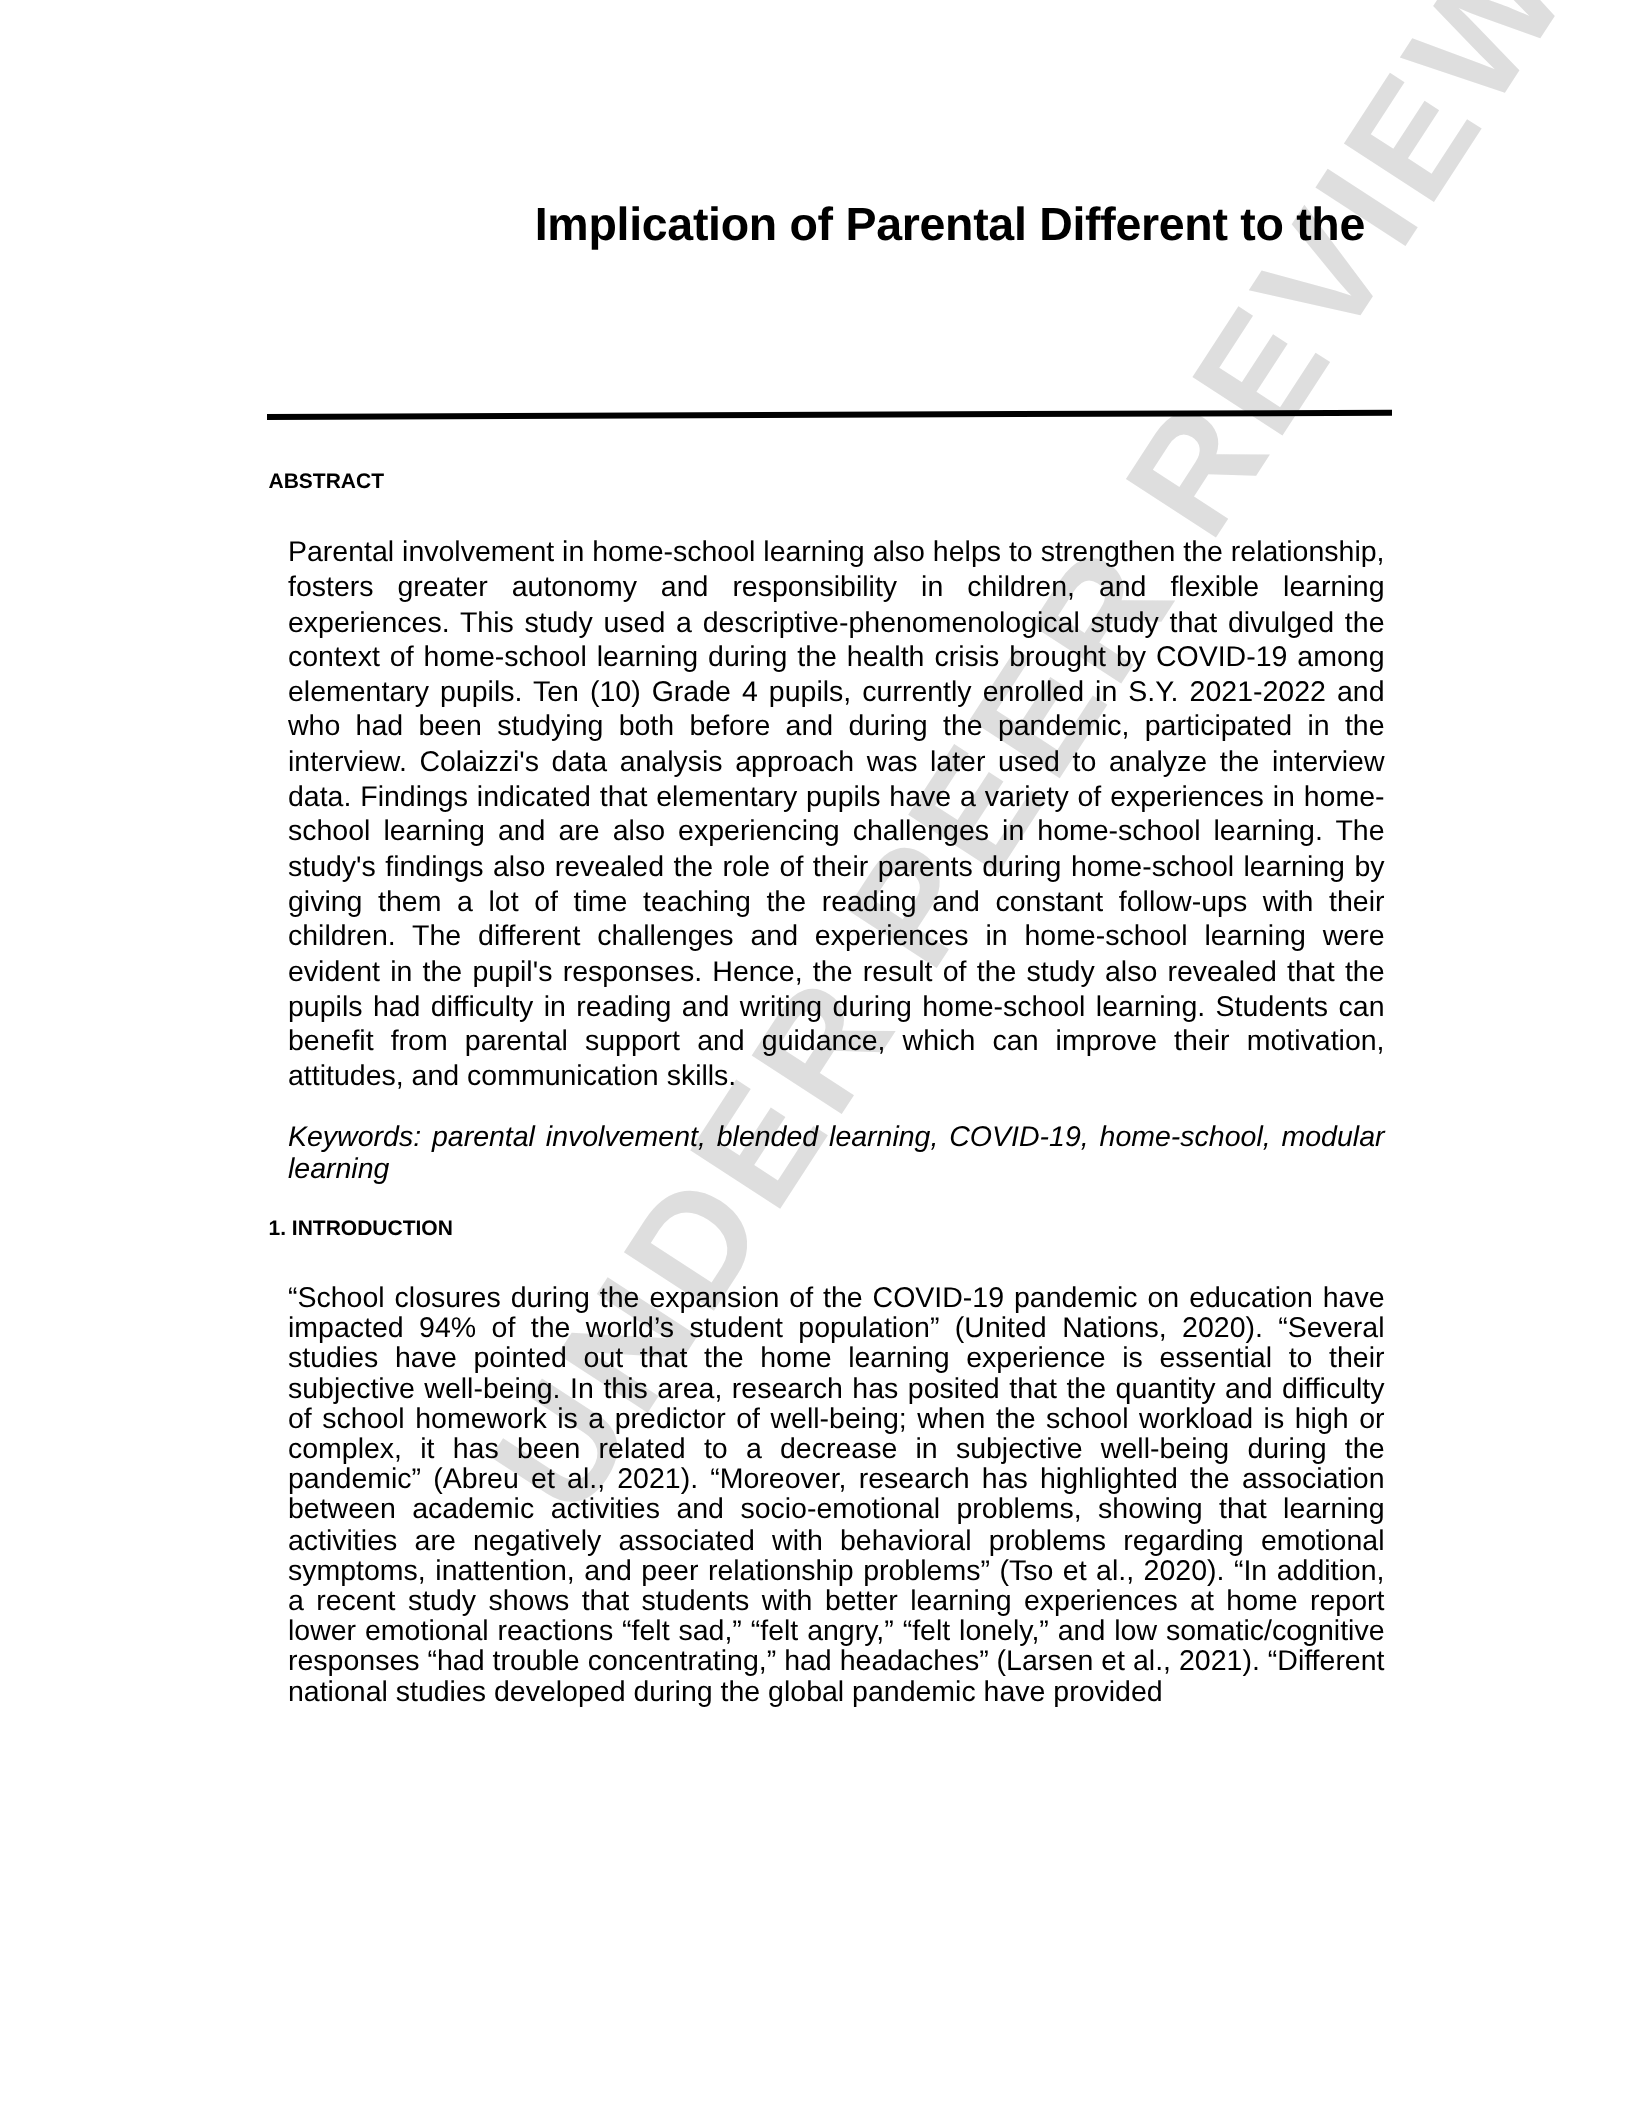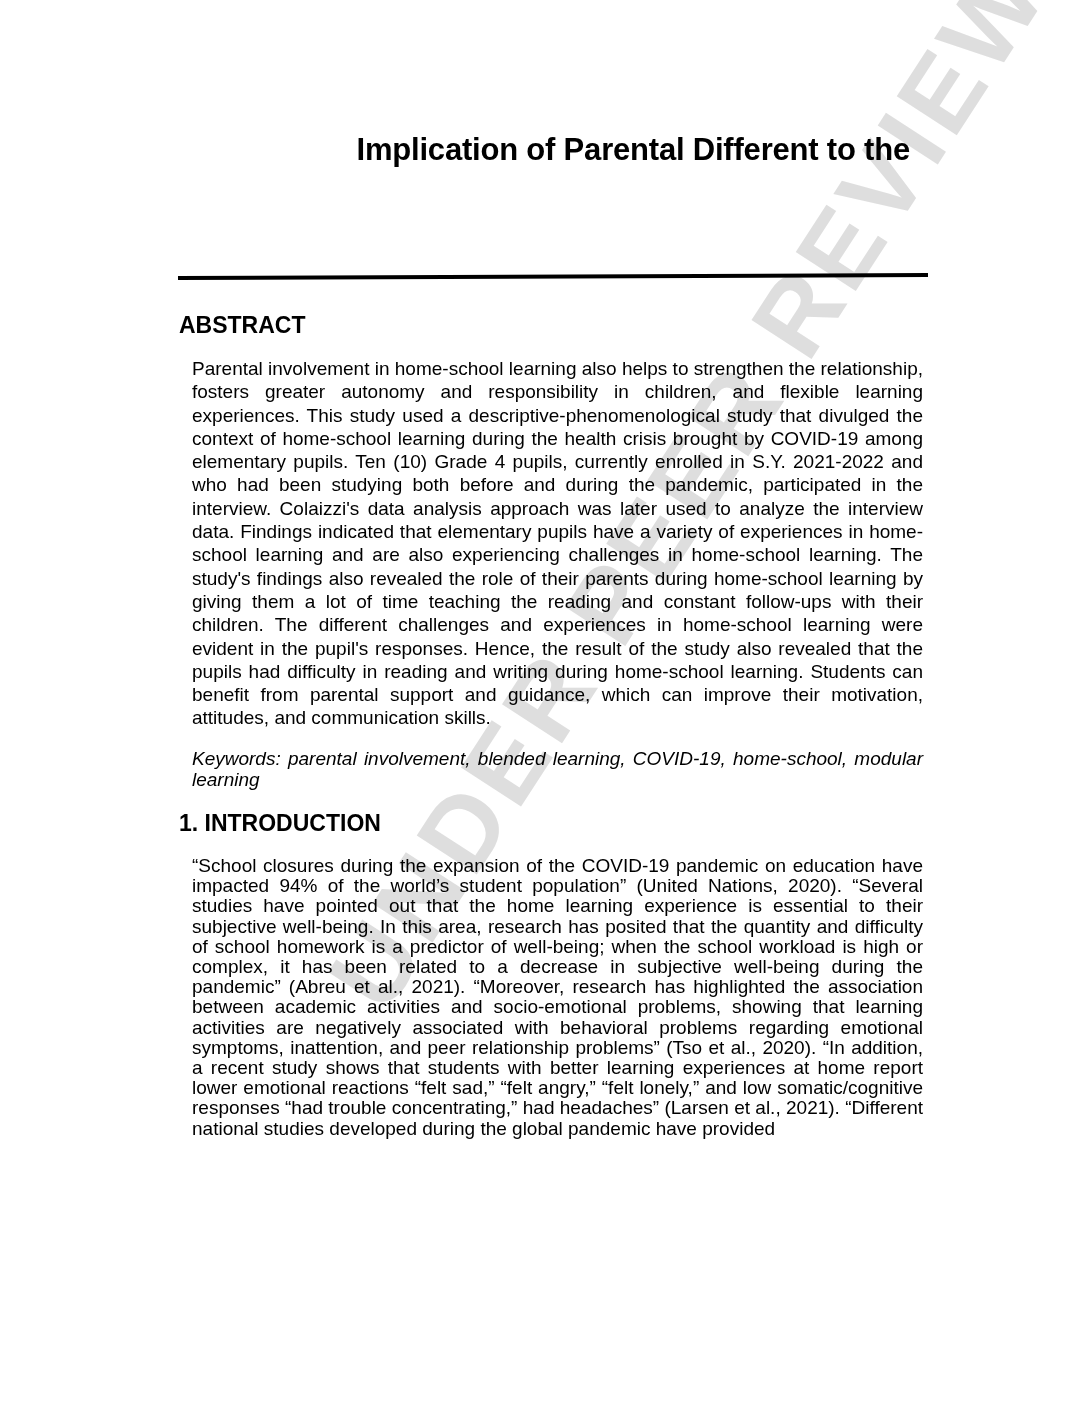--- a/index.html
+++ b/index.html
@@ -3,21 +3,21 @@
   <meta charset="utf-8">
   <style>
     html, body { margin: 0; padding: 0; background: #ffffff; }
     body { width: 1088px; height: 1408px; position: relative; overflow: hidden;
            font-family: "Liberation Sans", sans-serif; color: #000; }
     .page { position: absolute; left: 0; top: 0; width: 1088px; height: 1408px; }
     .title { position: absolute; left: 200px; top: 128px; width: 710px; text-align: right;
              font-weight: bold; font-size: 31px; line-height: 44px; letter-spacing: -0.2px; }
     .rule { position: absolute; left: 178px; top: 276px; width: 750px; height: 4px;
             background: #000; transform: rotate(-0.22deg); transform-origin: left center; }
-    .h { position: absolute; left: 179px; font-weight: bold; font-size: 23px; }
+    .h { position: absolute; left: 179px; font-weight: bold; font-size: 14px; }
     .abstract-h { top: 312px; }
     .intro-h { top: 799px; margin-top: 11px; }
     .body-text { position: absolute; left: 192px; width: 731px; text-align: justify;
                  font-size: 19px; }
     .abstract-p { top: 357px; line-height: 23.3px; }
     .keywords { top: 748px; line-height: 21px; font-style: italic; }
     .intro-p { top: 856px; line-height: 20.2px; }
     .watermark { position: absolute; left: 150px; top: 560px; width: 900px;
                  font-family: "Liberation Sans", sans-serif; font-weight: bold; font-size: 104px;
                  color: rgba(160,160,160,0.35); letter-spacing: 6px; white-space: nowrap;

